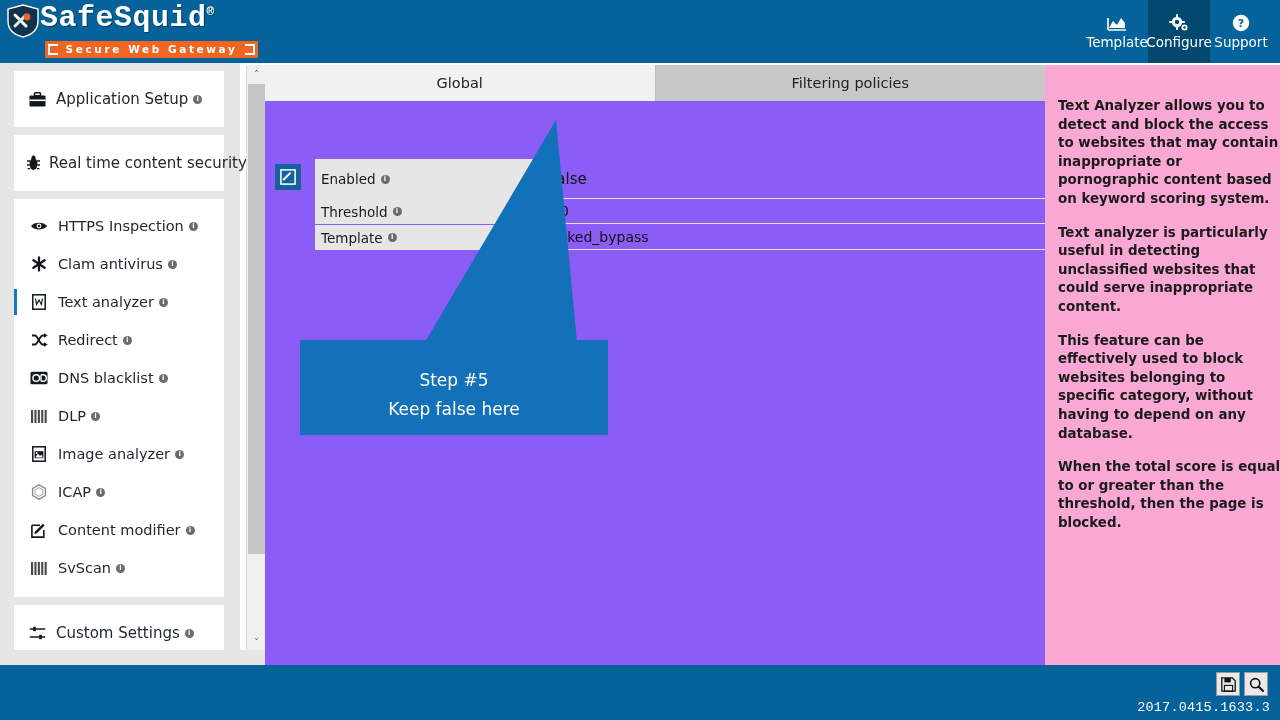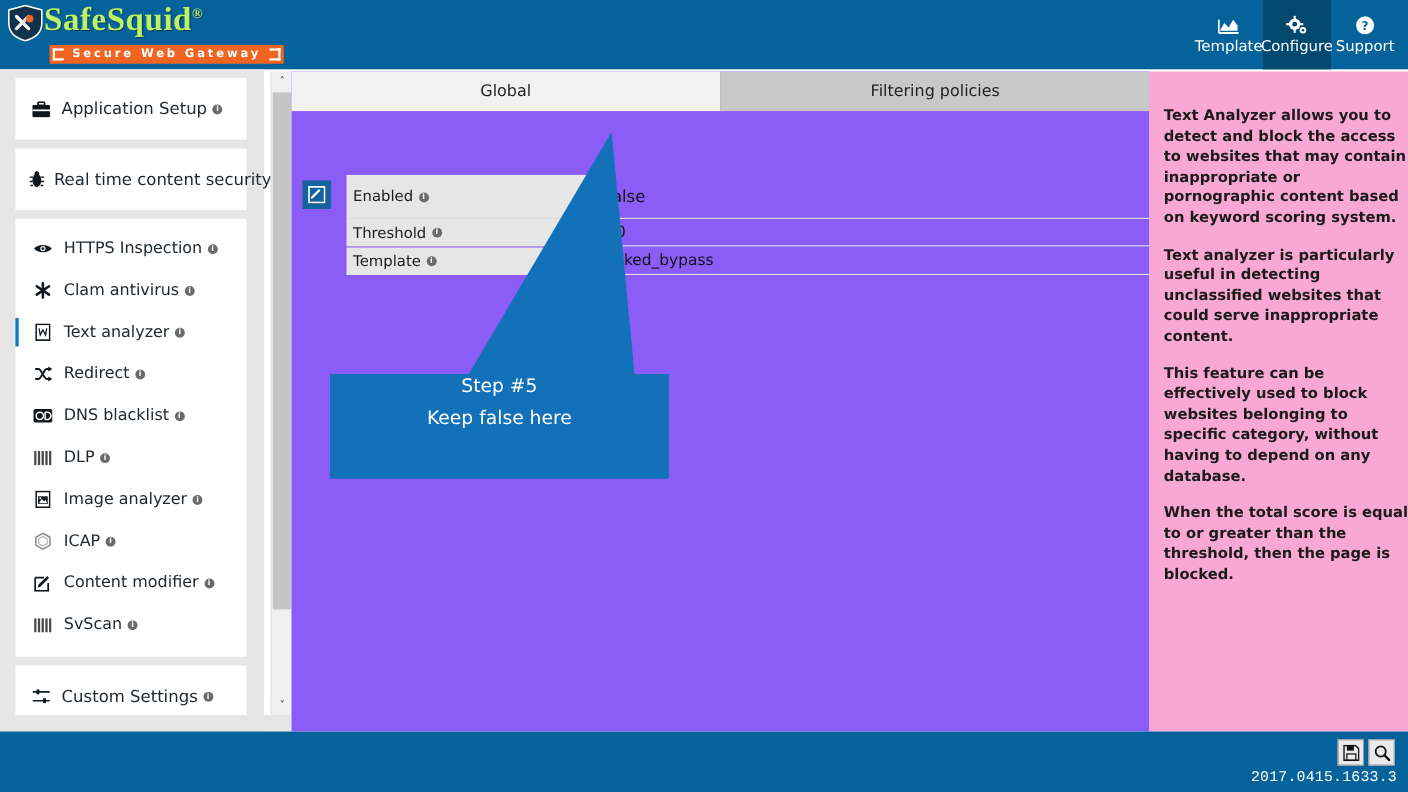--- a/index.html
+++ b/index.html
@@ -18,22 +18,22 @@
   }
   .logo-wrap {
     position: absolute; left: 6px; top: 2px; width: 215px; height: 58px;
   }
   .logo-row { position: relative; height: 38px; }
   .logo-shield {
     position: absolute; left: 0px; top: 2px; width: 34px; height: 34px;
   }
   .logo-text {
     position: absolute; left: 34px; top: -1px;
-    font-size: 30px; font-weight: bold; color: #bef264;
-    letter-spacing: 0.5px; font-family: Liberation Serif, serif;
+    font-size: 30px; font-weight: bold; color: #ffffff;
+    letter-spacing: 0.5px; font-family: Liberation Mono, monospace;
     text-shadow: 1px 1px 0 #003a5f;
     text-align: right;
   }
   .logo-reg { font-size: 13px; vertical-align: super; }
   .logo-bar {
     position: absolute; left: 0px; top: 39px; width: 213px; height: 17px;
     background: #f16522; border-radius: 1px; margin-left: 39px;
   }
   .logo-bar span {
     display: block; text-align: center; color: #ffffff;
@@ -134,21 +134,21 @@
     flex: 1; border-bottom: 1px solid #e2e2e2; display: flex;
     align-items: center; padding-left: 8px; font-size: 14px; color: #111;
   }
   .row.first { height: 40px; margin-bottom: 0px; }
   .row.first .lbl { height: 40px; }
   .row.first .val { border-bottom: 1px solid #e2e2e2; font-size: 15px; }
 
   
   .callout-svg { position: absolute; left: 265px; top: 65px; pointer-events: none; }
   .callout-text {
-    position: absolute; left: 300px; top: 337px; width: 308px;
+    position: absolute; left: 300px; top: 366px; width: 308px;
     text-align: center; color: #ffffff; font-size: 17px; line-height: 29px;
     font-family: "DejaVu Sans", "Liberation Sans", sans-serif;
     pointer-events: none;
   }
 
   
   .help {
     position: absolute; left: 1045px; top: 65px; width: 248px; height: 600px;
     background: #f9a8d4; padding: 32px 8px 0 13px; font-weight: bold;
   }

